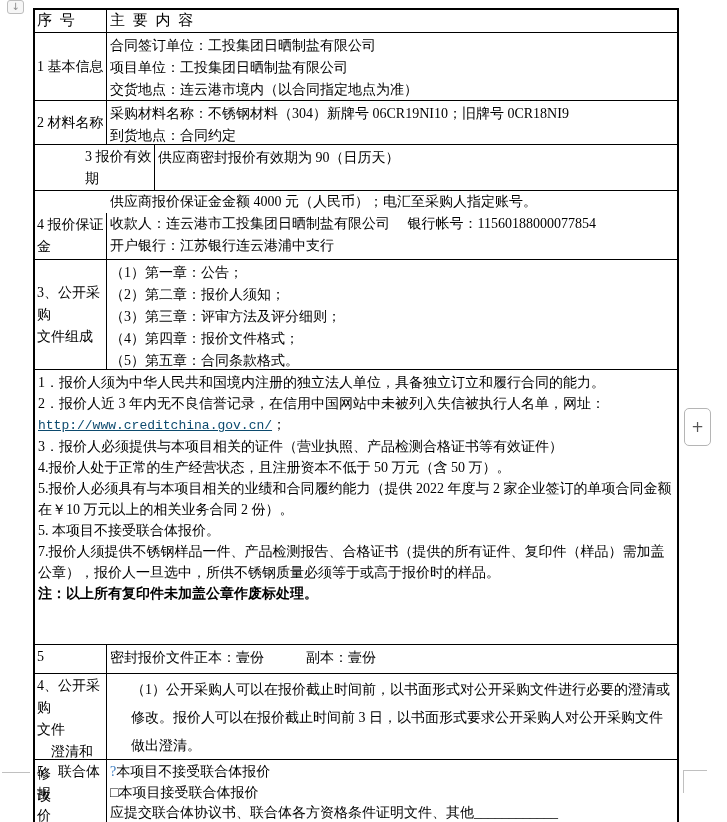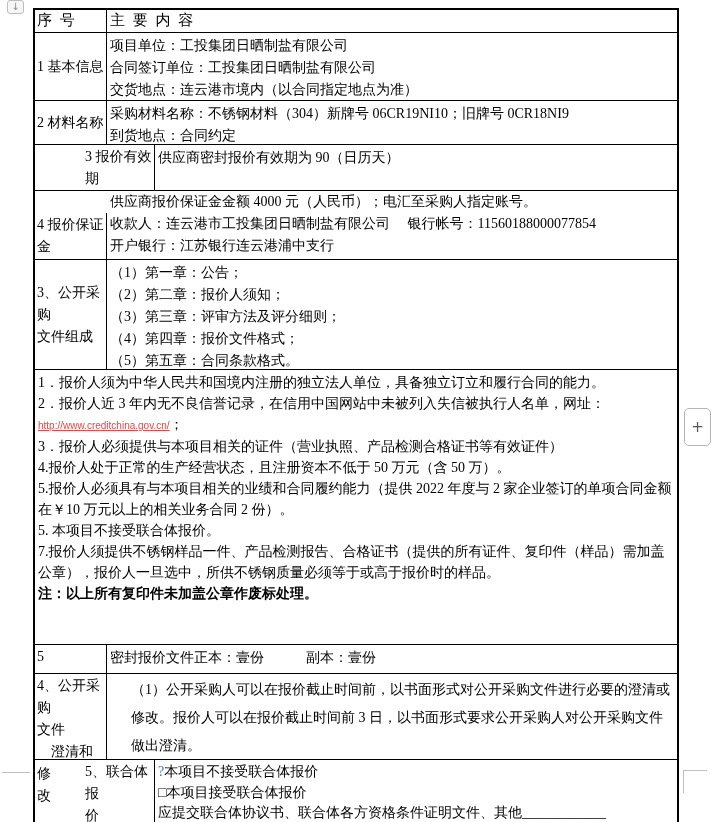--- a/index.html
+++ b/index.html
@@ -34,21 +34,21 @@
   .mark-br-h { left: 683px; top: 770px; width: 24px; height: 1px; }
   .mark-br-v { left: 683px; top: 770px; width: 1px; height: 23px; }
 
   .doc-table {
     position: absolute; left: 33px; top: 8px;
     width: 646px;
     border: 2px solid #000;
     background: #fff;
   }
   .t-row { display: flex; border-bottom: 1px solid #000; }
-  .t-row:last-child { border-bottom: none; padding-left: 48px; }
+  .t-row:last-child { border-bottom: none; }
   .cell-no {
     width: 72px; flex: 0 0 72px;
     border-right: 1px solid #000;
     font-size: 14px; line-height: 22px;
     padding: 1px 1px 1px 2px;
     white-space: pre-line;
     display: flex; flex-direction: column; justify-content: center;
   }
   .cell-no.top { justify-content: flex-start; }
   .cell-content {
@@ -67,24 +67,24 @@
   .h-r7 { height: 29px; }
   .h-r8 { height: 86px; }
   .h-r9 { height: 62px; }
   .header-row .cell-no, .header-row .cell-content {
     font-size: 15px; line-height: 19px; letter-spacing: 2px;
     display: block; padding-top: 1px;
   }
   .r6-line { line-height: 21px; }
   .r6-bold { font-weight: bold; line-height: 21.5px; }
   .url-link {
-    font-family: Liberation Sans, sans-serif;
-    font-size: 10px;
+    font-family: Liberation Mono, monospace;
+    font-size: 13px;
     text-decoration: underline;
-    color: #ef4444;
+    color: #0c4a6e;
   }
   .r8-content p { line-height: 28px; margin-left: 21px; }
   .r9-content div { line-height: 20.5px; }
   .qmark { color: #3a7bbf; }
 </style>
 </head>
 <body>
 
 <div class="anchor-btn">
   <span>↓</span>
@@ -99,22 +99,22 @@
 <div class="doc-table">
 
   <div class="t-row header-row h-header">
     <div class="cell-no">序 号</div>
     <div class="cell-content">主 要  内  容</div>
   </div>
 
   <div class="t-row h-r1">
     <div class="cell-no">1 基本信息</div>
     <div class="cell-content">
+      <div>合同签订单位：工投集团日晒制盐有限公司</div>
       <div>项目单位：工投集团日晒制盐有限公司</div>
-      <div>合同签订单位：工投集团日晒制盐有限公司</div>
       <div>交货地点：连云港市境内（以合同指定地点为准）</div>
     </div>
   </div>
 
   <div class="t-row h-r2">
     <div class="cell-no">2 材料名称</div>
     <div class="cell-content">
       <div>采购材料名称：不锈钢材料（304）新牌号 06CR19NI10；旧牌号 0CR18NI9</div>
       <div>到货地点：合同约定</div>
     </div>

